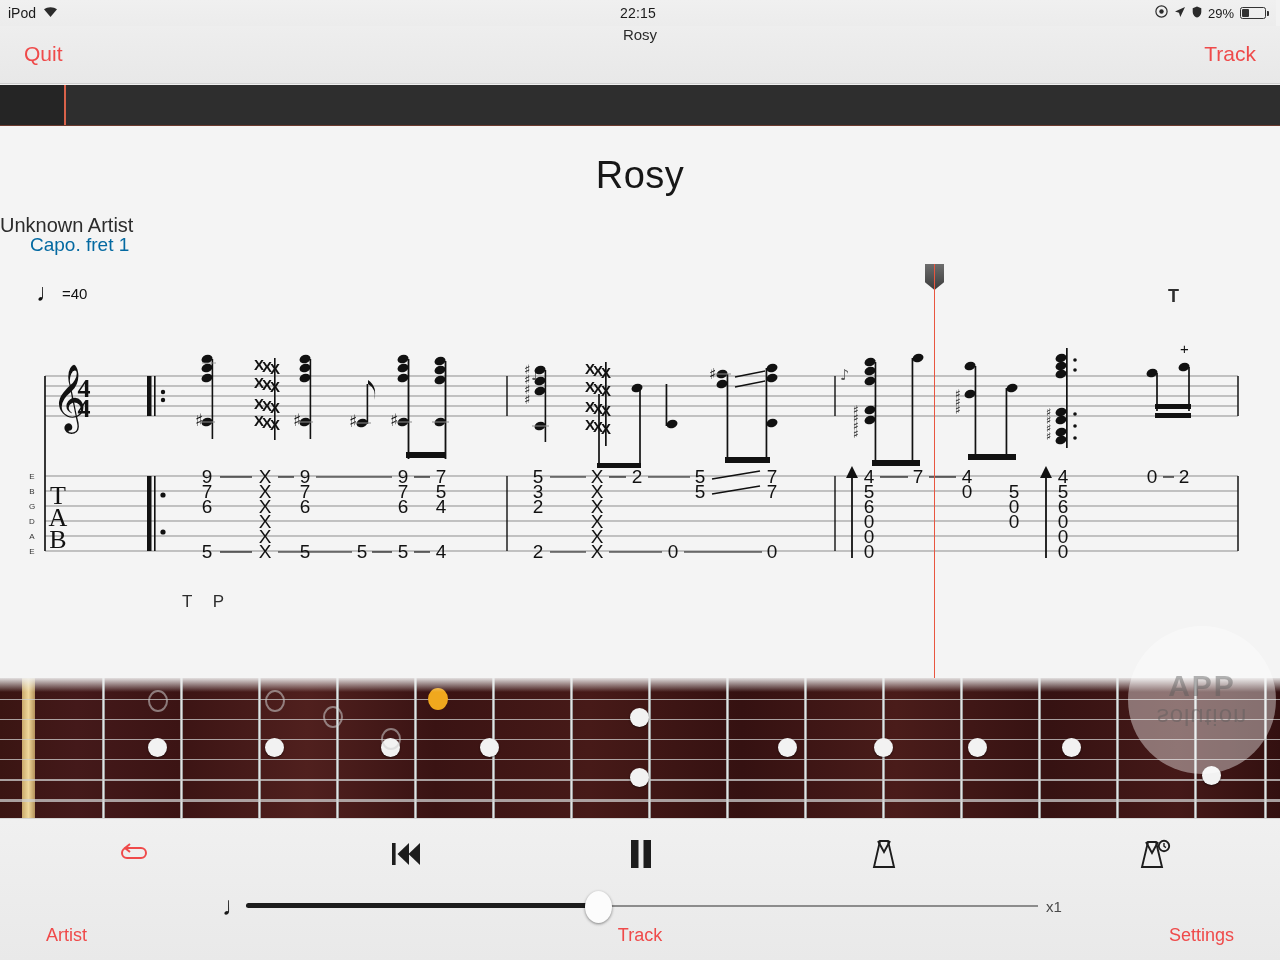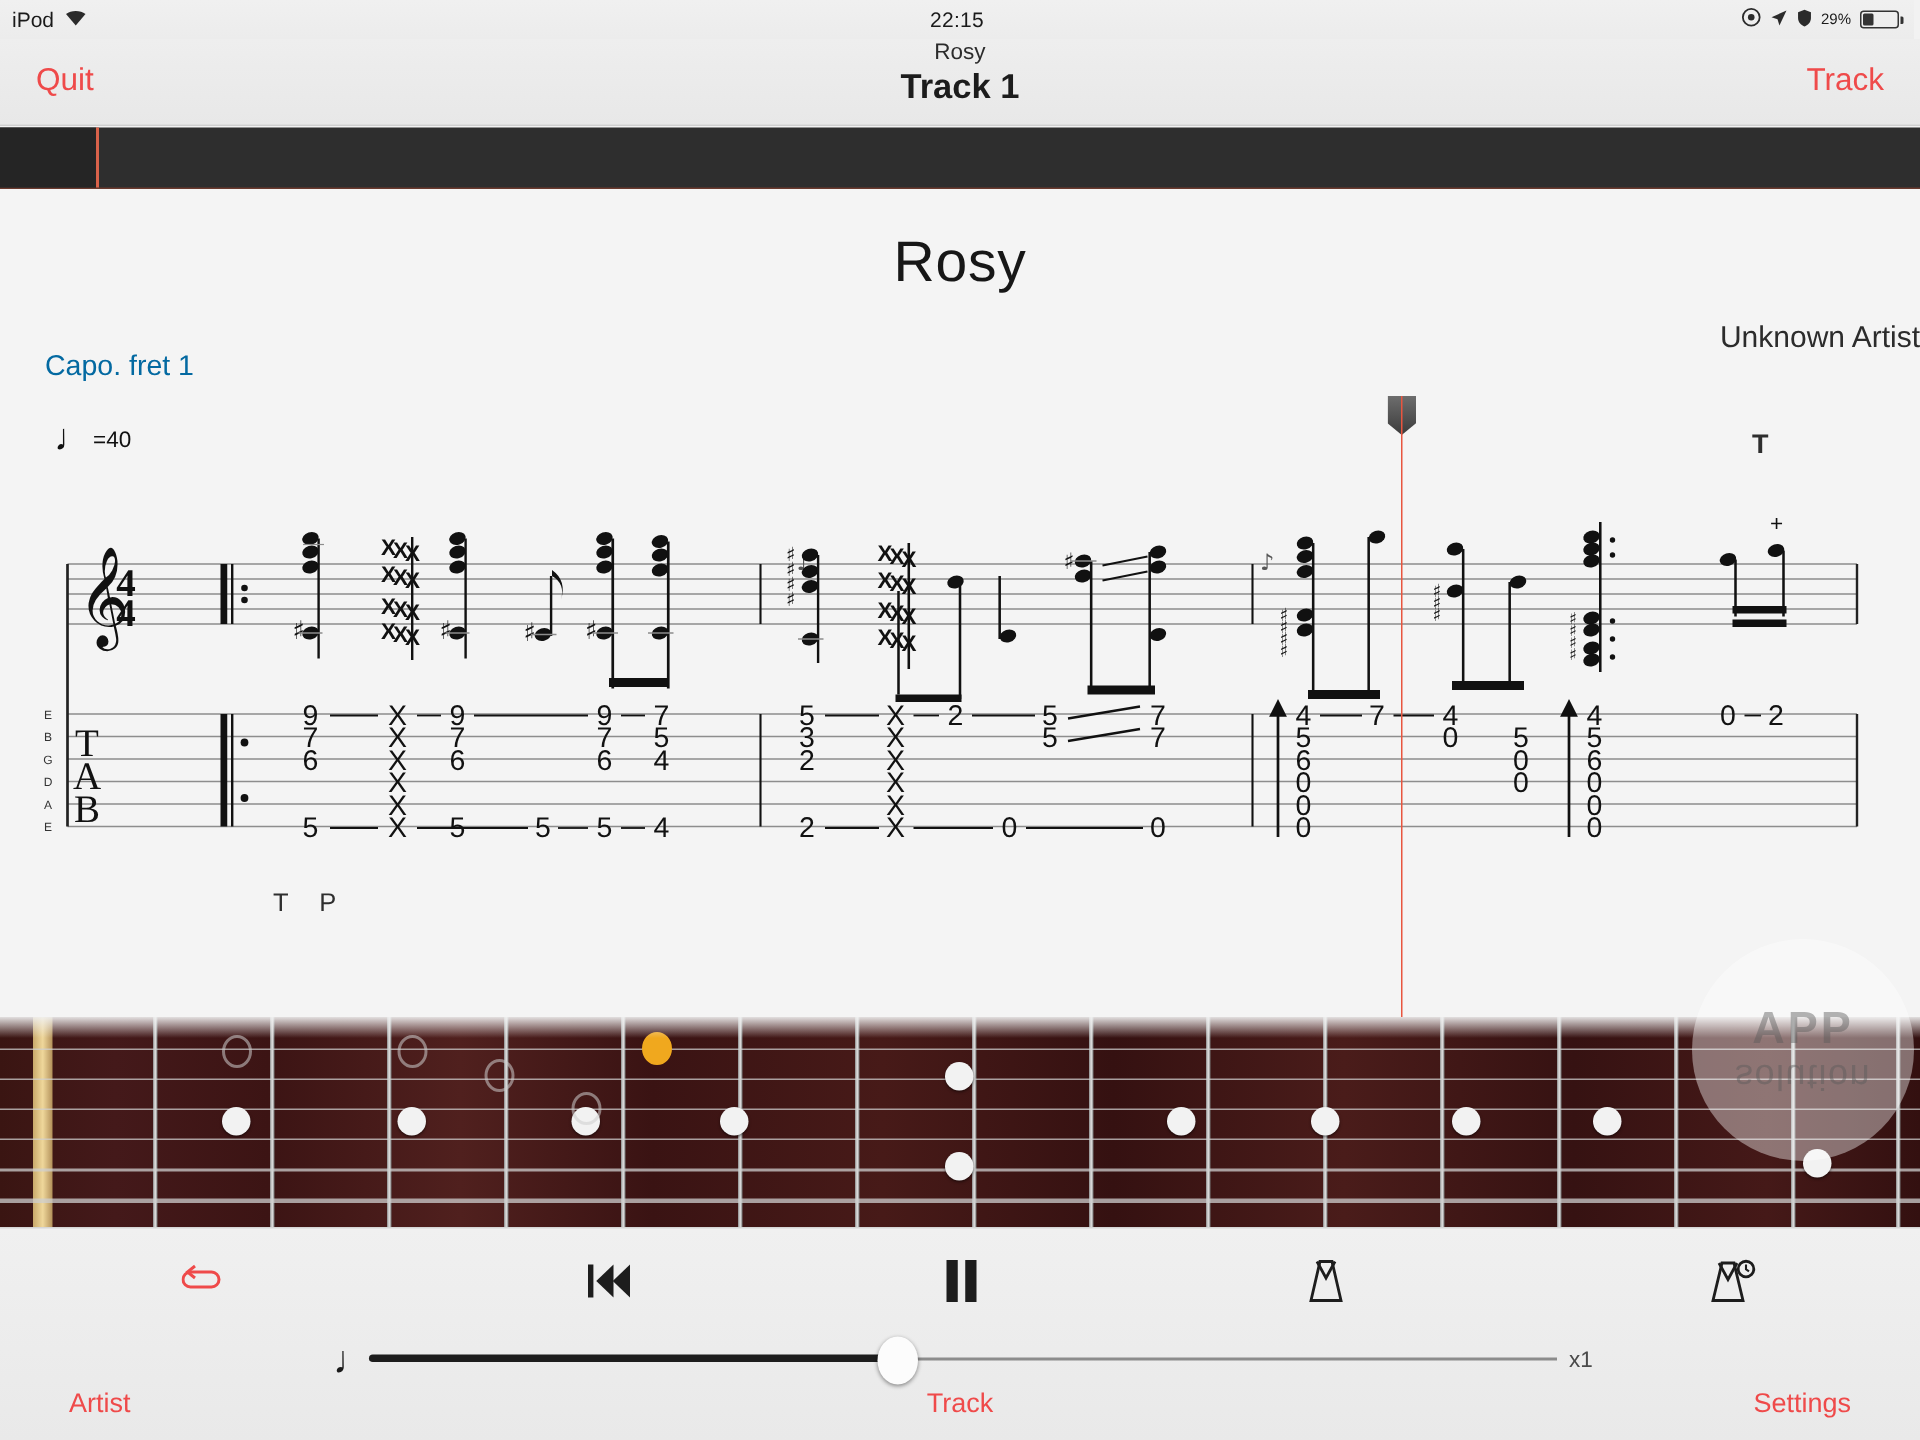--- a/index.html
+++ b/index.html
@@ -22,21 +22,21 @@
   .wifi-ic { display:inline-block; }
   .batt {
     width: 26px; height: 12px; border: 1.4px solid #333; border-radius: 2.5px;
     position: relative; display: inline-block;
   }
   .batt::after {
     content: ""; position: absolute; right: -4px; top: 3px; width: 2px; height: 5px;
     background: #333; border-radius: 0 1px 1px 0;
   }
   .batt i { position:absolute; left:1px; top:1px; bottom:1px; width: 29%; background:#333; border-radius:1px; display:block; }
-  .pct { font-size: 10px; }
+  .pct { font-size: 13px; }
 
   
   .navbar {
     position: absolute; top: 26px; left: 0; width: 1280px; height: 58px;
     background: linear-gradient(#eeeeee, #e8e8e8);
     border-bottom: 1px solid #cfcfcf;
   }
   .nav-song {
     position:absolute; top: 0px; left: 0; width: 100%; text-align:center;
     font-size: 15px; color: #2b2b2b;
@@ -64,21 +64,21 @@
   
   .sheet {
     position:absolute; top: 126px; left: 0; width: 1280px; height: 552px;
     background: #f4f4f4;
   }
   .song-title {
     position:absolute; top: 28px; left:0; width:100%; text-align:center;
     font-size: 38px; color: #171717; letter-spacing: .5px;
   }
   .song-artist {
-    position:absolute; top: 88px; left:0; width:100%; text-align:right;
+    position:absolute; top: 88px; left:0; width:100%; text-align:left;
     font-size: 20px; color: #2c2c2c;
   }
   .capo { position:absolute; top: 108px; left: 30px; font-size: 19px; color:#0369a1; }
   .tempo { position:absolute; top: 157px; left: 36px; font-size: 15px; color:#111; display:flex; align-items:center; gap:1px; }
   .tempo .qn { font-size: 25px; line-height: 0.8; position:relative; top:-1px; }
   .tmark-right { position:absolute; top: 160px; left: 1168px; font-size: 18px; color:#2e2e2e; font-weight:600;}
   .tp-mark { position:absolute; top: 466px; left: 182px; font-size: 17px; color:#2e2e2e; letter-spacing: 8px;}
 
   
   .ph { position:absolute; top: 138px; left: 934px; width: 1px; height: 430px; background:#e8553f; }
@@ -184,21 +184,20 @@
       <span class="pct">29%</span>
       <span class="batt">
           <i></i>
         </span>
     </div>
   </div>
 
   <div class="navbar">
     <div class="nav-btn nav-quit">Quit</div>
     <div class="nav-song">Rosy</div>
-    <div class="nav-title">Track 1</div>
     <div class="nav-btn nav-info">Track</div>
   </div>
 
   <div class="minimap">
     <div class="mm-seg"></div>
     <div class="mm-play"></div>
   </div>
 
   <div class="sheet">
 

